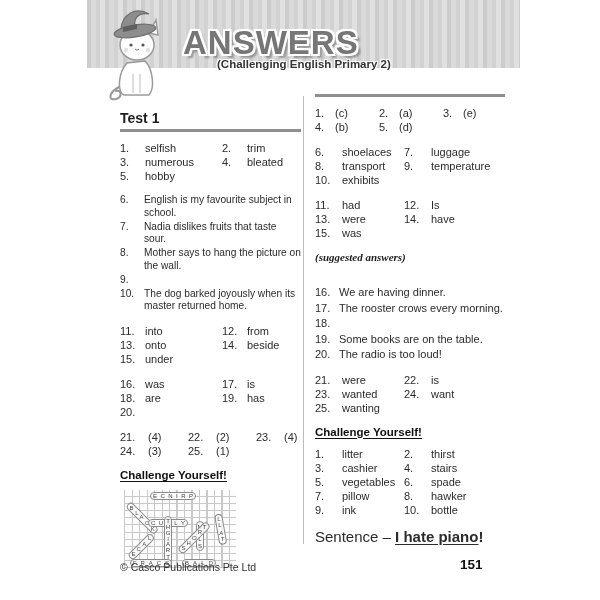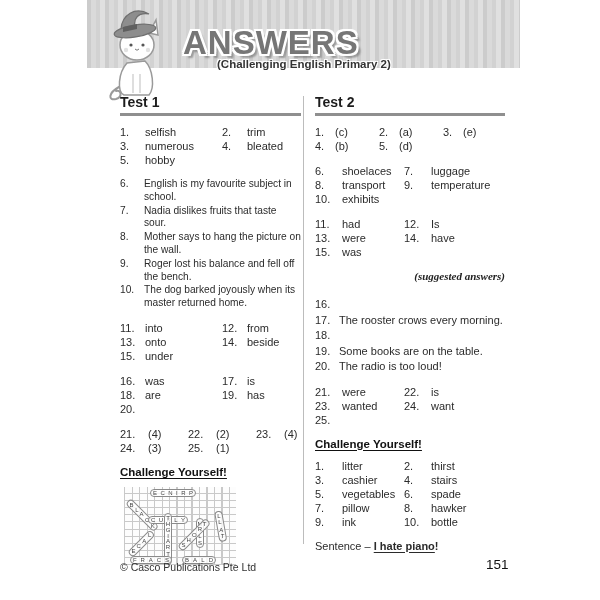--- a/index.html
+++ b/index.html
@@ -26,46 +26,46 @@
     position:absolute;left:193px;top:58px;
     font-size:11.5px;font-weight:bold;color:#333;
     text-shadow:-1px -1px 0 #fff,1px -1px 0 #fff,-1px 1px 0 #fff,1px 1px 0 #fff;
     margin-left:24px;
   }
   
   .divider{position:absolute;left:303px;top:96px;width:1px;height:448px;background:#bcbcbc;}
   .col{position:absolute;top:94px;}
   .col0{left:120px;width:181px;}
   .col1{left:315px;width:190px;}
-  .colheading{font-size:14px;font-weight:bold;margin:0 0 3px 0;color:#1c1c1c;}
+  .colheading{font-size:14px;font-weight:bold;margin:16px 0 3px 0;color:#1c1c1c;}
   .colrule{height:3px;background:#8f8f8f;margin-bottom:9px;}
   .sec{margin-bottom:11px;}
   .row{display:flex;line-height:14px;font-size:11px;}
   .row .num{flex:none;}
   .row .txt{flex:none;}
   .row .txt:last-child{flex:1;}
   .col0 .pairs .num{width:25px;}
   .col0 .pairs .txt{width:77px;}
   .col1 .pairs .num{width:27px;}
   .col1 .pairs .txt{width:62px;}
   .col0 .triples .num{width:28px;}
   .col0 .triples .txt{width:40px;}
   .col1 .triples .num{width:20px;}
   .col1 .triples .txt{width:44px;}
   .long .lrow{display:flex;margin-bottom:1px;}
   .col0 .long .lrow{font-size:10.2px;line-height:12.8px;}
   .col1 .long .lrow{font-size:11px;line-height:14.5px;}
   .long .num{flex:none;width:24px;}
   .long .txt{flex:1;}
-  .note{font:italic bold 11px "Liberation Serif",serif;margin:2px 0 15px 0;color:#222;text-align:right;}
+  .note{font:italic bold 11px "Liberation Serif",serif;margin:2px 0 22px 0;color:#222;}
   .subheading{
     font-size:11.5px;font-weight:bold;color:#111;
     text-decoration:underline;text-underline-offset:2px;margin-bottom:9px;
   }
-  .sentence{font-size:11px;margin-top:0;}
+  .sentence{font-size:15px;margin-top:0;}
   .sent-main{font-weight:bold;text-decoration:underline;text-underline-offset:2px;}
   .sent-suffix{font-weight:bold;}
   
   .puzzle{
     position:relative;width:112px;height:78px;margin-left:4px;
     background:
       repeating-linear-gradient(0deg,#c9c9c9 0 1px,transparent 1px 7.1px),
       repeating-linear-gradient(90deg,#c9c9c9 0 1px,transparent 1px 7.5px);
     background-color:#fdfdfd;
   }
@@ -73,21 +73,21 @@
     position:absolute;height:8px;box-sizing:border-box;
     border:1px solid #8a8a8a;border-radius:6px;
     background:rgba(255,255,255,.8);
     display:flex;align-items:center;justify-content:space-between;
     padding:0 2px;font-size:6px;line-height:6px;color:#444;
     transform:rotate(var(--r));transform-origin:0 50%;
   }
   .pword span{transform:rotate(calc(-1 * var(--r)));}
   
   .copyright{position:absolute;left:120px;top:561px;font-size:10.5px;color:#333;}
-  .pageno{position:absolute;left:486px;top:557px;font-size:13.5px;font-weight:normal;color:#111;}
+  .pageno{position:absolute;left:460px;top:557px;font-size:13.5px;font-weight:bold;color:#111;}
 </style>
 </head>
 <body>
 
 <div class="band"></div>
 
 <div class="mascot">
   <svg width="66" height="94" viewBox="0 0 66 94" xmlns="http://www.w3.org/2000/svg">
     <path d="M15 79 C4 85 4 93 12 91 C19 89 17 81 12 83" fill="none" stroke="#9a9a9a" stroke-width="2" stroke-linecap="round"></path>
     <path d="M23 55 C14 65 13 84 20 87 L45 87 C51 80 49 61 41 53 Z" fill="#ffffff" stroke="#9a9a9a" stroke-width="1.5"></path>
@@ -139,21 +139,20 @@
       <div class="lrow">
         <span class="num">7.</span>
         <span class="txt">Nadia dislikes fruits that taste sour.</span>
       </div>
       <div class="lrow">
         <span class="num">8.</span>
         <span class="txt">Mother says to hang the picture on the wall.</span>
       </div>
       <div class="lrow">
         <span class="num">9.</span>
-        <span class="txt">Roger lost his balance and fell off the bench.</span>
       </div>
       <div class="lrow">
         <span class="num">10.</span>
         <span class="txt">The dog barked joyously when its master returned home.</span>
       </div>
     </div>
     <div class="sec pairs">
       <div class="row">
         <span class="num">11.</span>
         <span class="txt">into</span>
@@ -272,21 +271,20 @@
       </div>
       <div class="pword" style="left: 58px; top: 69px; width: 34px; --r: 0deg;">
         <span class="">B</span>
         <span class="">A</span>
         <span class="">L</span>
         <span class="">D</span>
       </div>
     </div>
   </div>
 <div class="col col1">
-  <div class="colheading">Test 2</div>
   <div class="colrule"></div>
 <div class="sec triples">
       <div class="row">
         <span class="num">1.</span>
         <span class="txt">(c)</span>
         <span class="num">2.</span>
         <span class="txt">(a)</span>
         <span class="num">3.</span>
         <span class="txt">(e)</span>
       </div>
@@ -330,20 +328,21 @@
       </div>
       <div class="row">
         <span class="num">15.</span>
         <span class="txt">was</span>
       </div>
     </div>
     <div class="sec note">(suggested answers)</div>
     <div class="sec long">
       <div class="lrow">
         <span class="num">16.</span>
+        <span class="txt">We are having dinner.</span>
       </div>
       <div class="lrow">
         <span class="num">17.</span>
         <span class="txt">The rooster crows every morning.</span>
       </div>
       <div class="lrow">
         <span class="num">18.</span>
       </div>
       <div class="lrow">
         <span class="num">19.</span>
@@ -362,20 +361,21 @@
         <span class="txt">is</span>
       </div>
       <div class="row">
         <span class="num">23.</span>
         <span class="txt">wanted</span>
         <span class="num">24.</span>
         <span class="txt">want</span>
       </div>
       <div class="row">
         <span class="num">25.</span>
+        <span class="txt">wanting</span>
       </div>
     </div>
     <div class="sec subheading">Challenge Yourself!</div>
     <div class="sec pairs">
       <div class="row">
         <span class="num">1.</span>
         <span class="txt">litter</span>
         <span class="num">2.</span>
         <span class="txt">thirst</span>
       </div>

